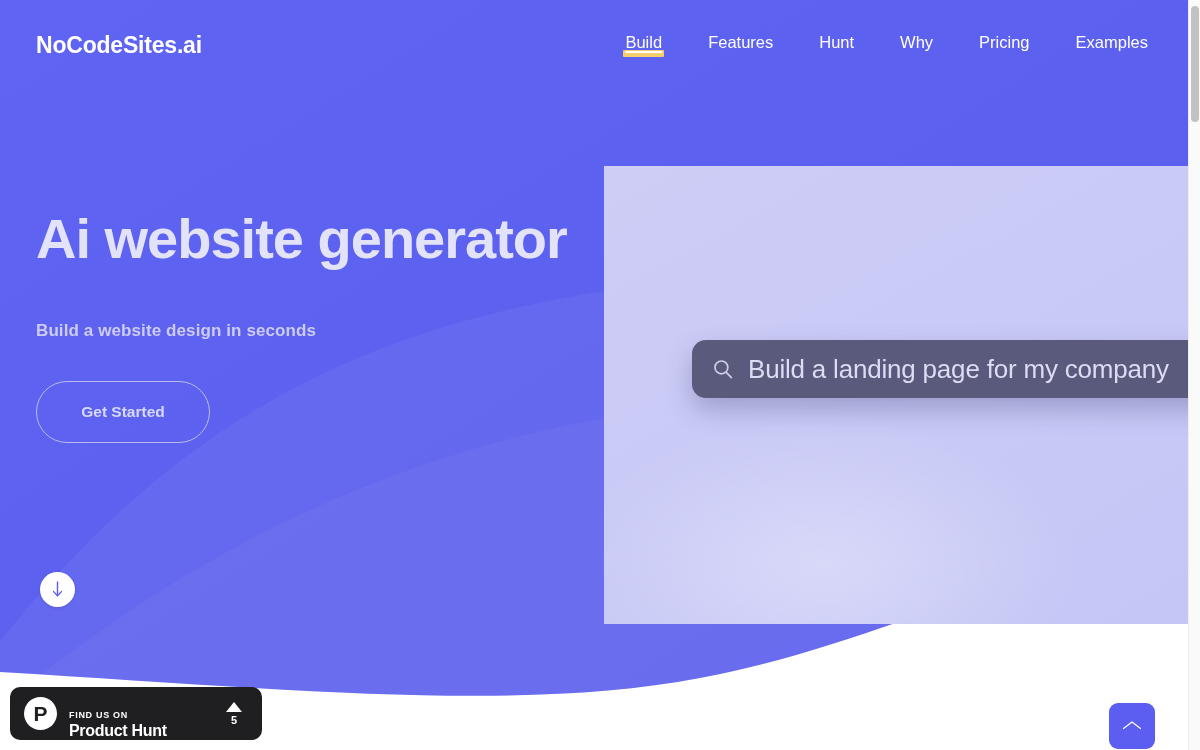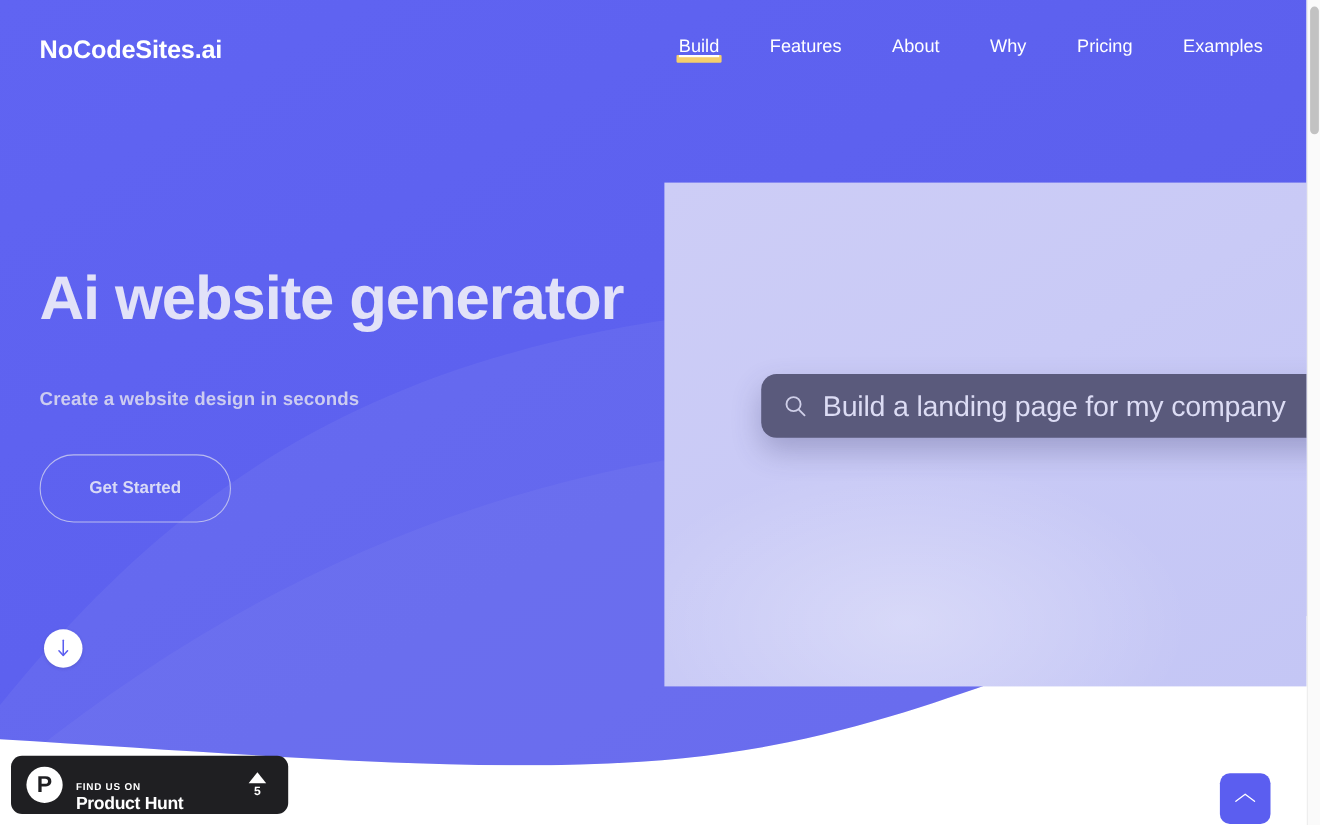--- a/index.html
+++ b/index.html
@@ -88,21 +88,20 @@
     text-underline-offset:3px;
     text-decoration-thickness:1.5px;
   }
 
   
   .hero-copy{
     position:absolute;
     left:36px; top:210px;
     width:560px;
     z-index:20;
-    margin-top:32px;
   }
   .hero-title{
     font-size:56px;
     font-weight:bold;
     color:#e2e2f8;
     letter-spacing:-1px;
     line-height:1.05;
     white-space:nowrap;
   }
   .hero-sub{
@@ -324,30 +323,30 @@
                    C980,388 1130,418 1260,452 L1260,780 L-60,780 Z" fill="#ffffff" opacity="0.045"></path>
         </g>
       </svg>
     </div>
 
     <div class="navbar">
       <div class="brand">NoCodeSites.ai</div>
       <nav class="nav-links">
         <a class="nav-link active" href="#">Build</a>
         <a class="nav-link" href="#">Features</a>
-        <a class="nav-link" href="#">About</a>
+        <a class="nav-link" href="#">Hunt</a>
         <a class="nav-link" href="#">Why</a>
         <a class="nav-link" href="#">Pricing</a>
         <a class="nav-link" href="#">Examples</a>
       </nav>
     </div>
 
     <div class="hero-copy">
       <h1 class="hero-title">Ai website generator</h1>
-      <p class="hero-sub">Create a website design in seconds</p>
+      <p class="hero-sub">Build a website design in seconds</p>
       <button class="cta-btn">Get Started</button>
     </div>
 
     <div class="scroll-down">
       <span>
         <svg width="13" height="17" viewBox="0 0 13 17" fill="none" xmlns="http://www.w3.org/2000/svg">
           <path d="M6.5 1 V14.2" stroke="#5b5ef0" stroke-width="1.4" stroke-linecap="round"></path>
           <path d="M2.6 10.6 L6.5 14.9 L10.4 10.6" stroke="#5b5ef0" stroke-width="1.4" stroke-linecap="round" stroke-linejoin="round" fill="none"></path>
         </svg>
       </span>

